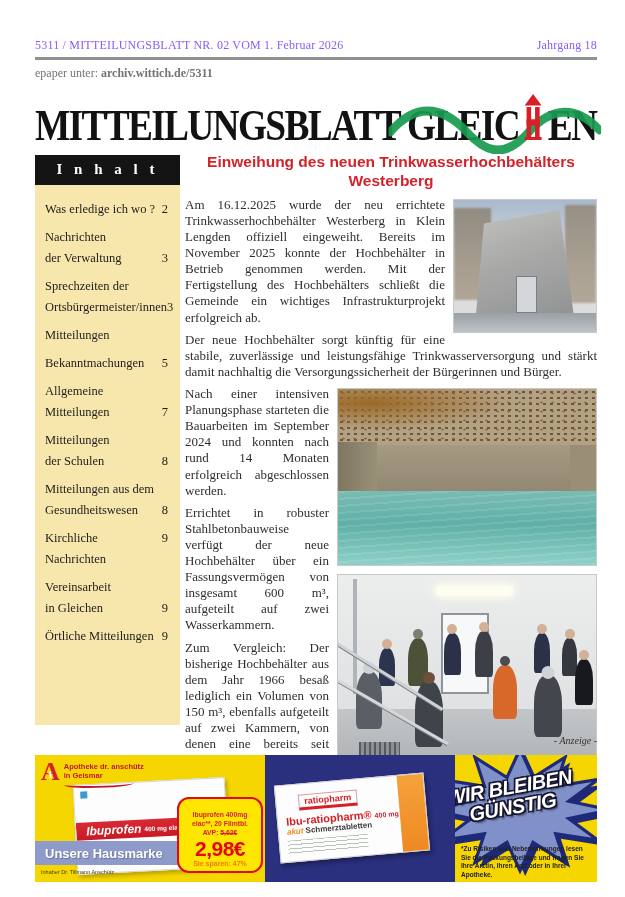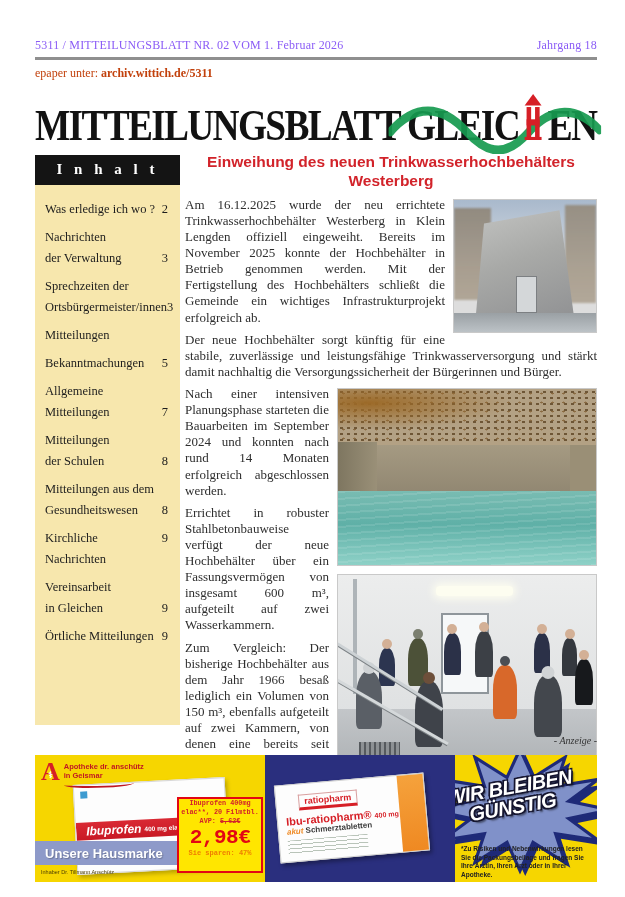--- a/index.html
+++ b/index.html
@@ -4,21 +4,21 @@
 <style>
   html,body{margin:0;padding:0;}
   body{
     width:625px;height:897px;position:relative;background:#ffffff;
     font-family:"Liberation Serif", serif;color:#1c1c1c;overflow:hidden;
   }
   
   .top-header{position:absolute;left:35px;right:28px;top:38px;display:flex;justify-content:space-between;
     font-size:12px;letter-spacing:.2px;color:#8b5cf6;}
   .header-rule{position:absolute;left:35px;right:28px;top:57px;height:3px;background:#8f8f8f;}
-  .epaper{position:absolute;left:35px;top:66px;font-size:12px;color:#c2410c;}
+  .epaper{position:absolute;left:35px;top:66px;font-size:12px;color:#737373;}
   .epaper b{font-weight:bold;}
   
   .masthead{position:absolute;left:35px;top:94px;white-space:nowrap;
     font-family:"Liberation Serif",serif;font-weight:bold;font-size:44px;line-height:1.05;
     letter-spacing:-2px;color:#121212;transform:scaleX(.85);transform-origin:left top;}
   .masthead .wave{position:absolute;right:-6px;top:8px;z-index:2;pointer-events:none;}
   .masthead .tower{display:inline-block;width:32px;height:46px;vertical-align:baseline;position:relative;z-index:3;margin:0 1px;}
   
   .sidebar{position:absolute;left:35px;top:155px;width:145px;}
   .sidebar-head{background:#141414;color:#fff;text-align:center;font-weight:bold;font-size:15px;
@@ -106,22 +106,22 @@
   .apo-name{margin-left:4px;margin-top:3px;color:#c01722;font-weight:bold;font-size:7.5px;line-height:1.2;}
   .apo-swoosh{width:70px;height:6px;border-bottom:2px solid #c01722;border-radius:0 0 80% 40%;}
   .pack1{position:absolute;left:40px;top:26px;width:150px;height:88px;background:#fdfdfd;
     border:1px solid #d8d8d8;transform:rotate(-3deg);box-shadow:2px 3px 4px rgba(0,0,0,.25);}
   .pack1 .mark{position:absolute;left:6px;top:6px;width:7px;height:7px;background:#3d9bd0;}
   .arrow1{position:absolute;left:0;top:30px;width:148px;height:32px;background:linear-gradient(180deg,#e0303a,#c1121e);
     clip-path:polygon(0 22%,72% 22%,72% 0,100% 50%,72% 100%,72% 78%,0 78%);
     color:#fff;display:flex;align-items:center;padding-left:10px;box-sizing:border-box;
     font-weight:bold;font-style:italic;font-size:12px;}
   .arrow1 small{font-size:6.5px;font-style:normal;margin-left:3px;}
-  .badge{position:absolute;background:#ffe600;border:2.5px solid #e30613;border-radius:0;
-    text-align:center;color:#d2232a;z-index:5;box-sizing:border-box;padding-top:0;font-family:Liberation Mono, monospace;}
+  .badge{position:absolute;background:#ffe600;border:2.5px solid #e30613;border-radius:12px;
+    text-align:center;color:#d2232a;z-index:5;box-sizing:border-box;padding-top:11px;}
   .badge1{left:142px;top:42px;width:86px;height:76px;}
   .badge2{left:108px;top:44px;width:86px;height:76px;}
   .badge .bline{font-size:6.8px;font-weight:bold;line-height:1.35;}
   .badge .strike{text-decoration:line-through;}
   .badge .bprice{font-size:21px;font-weight:bold;line-height:1.05;letter-spacing:-.5px;color:#e30613;}
   .badge .bsave{font-size:7px;font-weight:bold;color:#ef7c00;}
   .hausmarke{position:absolute;left:0;top:86px;width:196px;height:24px;background:#8e9ac9;
     clip-path:polygon(0 0,88% 0,100% 50%,88% 100%,0 100%);
     color:#fff;font-weight:bold;font-size:13px;display:flex;align-items:center;padding-left:10px;
     box-sizing:border-box;text-shadow:1px 1px 1px rgba(0,0,0,.25);}

